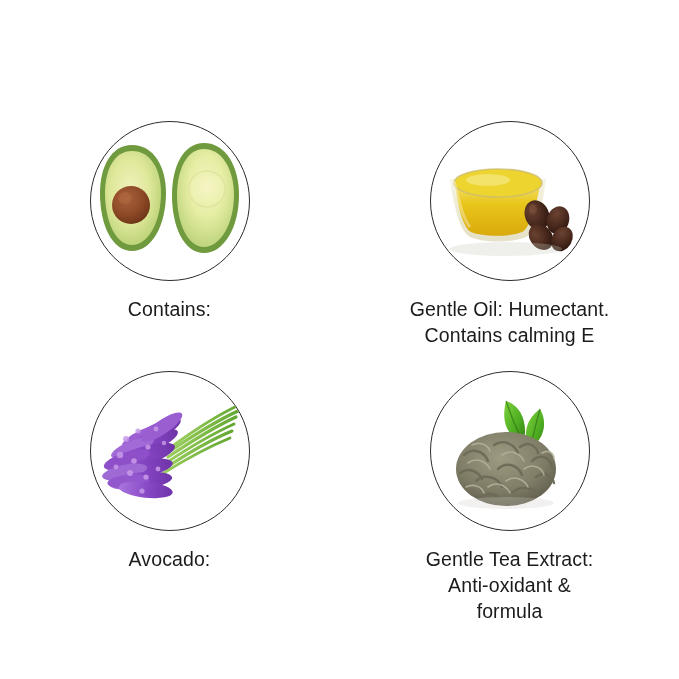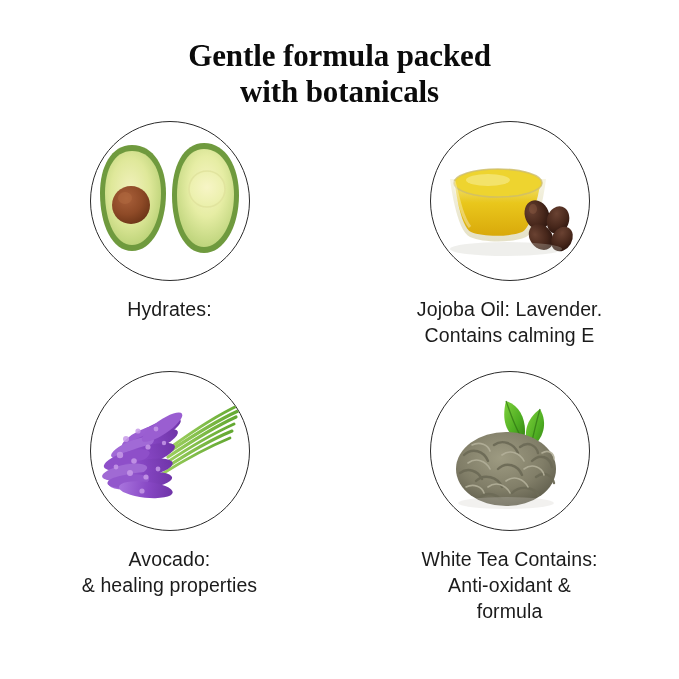--- a/index.html
+++ b/index.html
@@ -90,24 +90,20 @@
     color: #1b1b1b;
     letter-spacing: 0.1px;
   }
   .caption .cline { display: block; white-space: nowrap; }
 </style>
 </head>
 <body>
 
 <div class="page">
 
-  <div class="title">
-    <span class="line">Gentle formula packed</span>
-    <span class="line">with botanicals</span>
-  </div>
 
   <div class="grid">
 
     <div class="cell cell-0">
       <div class="circle-wrap">
         <div class="circle">
           <svg class="art" viewBox="0 0 148 148">
             <defs>
               <radialGradient id="avLflesh" cx="45%" cy="42%" r="62%">
                 <stop offset="0%" stop-color="#f2f1bd"></stop>
@@ -140,21 +136,21 @@
             <path d="M108 16 C130 16 143 40 143 68 C143 100 128 126 108 126 C88 126 76 100 76 68 C76 40 87 16 108 16 Z" fill="#6f9a3e"></path>
 
             <path d="M108 22 C127 22 138 44 138 68 C138 97 124 120 108 120 C92 120 81 97 81 68 C81 44 90 22 108 22 Z" fill="url(#avRflesh)"></path>
 
             <ellipse cx="111" cy="62" rx="18" ry="18" fill="url(#avDimp)"></ellipse>
             <ellipse cx="111" cy="62" rx="18" ry="18" fill="none" stroke="#dfe29c" stroke-width="1.6" opacity="0.85"></ellipse>
           </svg>
         </div>
       </div>
       <div class="caption">
-        <span class="cline">Hydrates:</span>
+        <span class="cline">Contains:</span>
       </div>
     </div>
 
     <div class="cell cell-1">
       <div class="circle-wrap">
         <div class="circle">
           <svg class="art" viewBox="0 0 148 148">
             <defs>
               <linearGradient id="oilGrad" x1="0" y1="0" x2="0" y2="1">
                 <stop offset="0%" stop-color="#f0de6a"></stop>
@@ -185,21 +181,21 @@
             <ellipse cx="122" cy="93" rx="11" ry="14" fill="url(#seedGrad)" transform="rotate(18 122 93)"></ellipse>
             <ellipse cx="105" cy="110" rx="11" ry="14" fill="url(#seedGrad)" transform="rotate(-38 105 110)"></ellipse>
             <ellipse cx="126" cy="112" rx="10" ry="13" fill="url(#seedGrad)" transform="rotate(30 126 112)"></ellipse>
             <ellipse cx="97" cy="82" rx="4" ry="5" fill="#8b5a42" opacity="0.45"></ellipse>
 
             <ellipse cx="70" cy="122" rx="56" ry="7" fill="#c9c9c0" opacity="0.3"></ellipse>
           </svg>
         </div>
       </div>
       <div class="caption">
-        <span class="cline">Jojoba Oil: Lavender.</span>
+        <span class="cline">Gentle Oil: Humectant.</span>
         <span class="cline">Contains calming E</span>
       </div>
     </div>
 
     <div class="cell cell-2">
       <div class="circle-wrap">
         <div class="circle">
           <svg class="art" viewBox="0 0 148 148">
             <defs>
               <linearGradient id="stemGrad" x1="0" y1="0" x2="1" y2="0">
@@ -263,21 +259,20 @@
                   <circle cx="46" cy="114" r="2.6"></circle>
                 <circle cx="68" cy="66" r="2.2"></circle>
                   <circle cx="20" cy="90" r="2.4"></circle>
               </g>
             </g>
           </svg>
         </div>
       </div>
       <div class="caption">
         <span class="cline">Avocado:</span>
-        <span class="cline">&amp; healing properties</span>
       </div>
     </div>
 
     <div class="cell cell-3">
       <div class="circle-wrap">
         <div class="circle">
           <svg class="art" viewBox="0 0 148 148">
             <defs>
               <radialGradient id="pileGrad" cx="45%" cy="35%" r="70%">
                 <stop offset="0%" stop-color="#9e9b82"></stop>
@@ -317,20 +312,20 @@
               <path d="M36 68 C44 64 52 68 54 74"></path>
               <path d="M70 104 C78 98 88 102 92 110"></path>
               <path d="M106 76 C112 72 118 76 118 82"></path>
               <path d="M30 110 C38 106 46 110 48 116"></path>
             </g>
             <ellipse cx="70" cy="126" rx="48" ry="6" fill="#cfcec4" opacity="0.28"></ellipse>
           </svg>
         </div>
       </div>
       <div class="caption">
-        <span class="cline">White Tea Contains:</span>
+        <span class="cline">Gentle Tea Extract:</span>
         <span class="cline">Anti-oxidant &amp;</span>
         <span class="cline">formula</span>
       </div>
     </div>
 
   </div>
 </div>
 
 </body></html>

